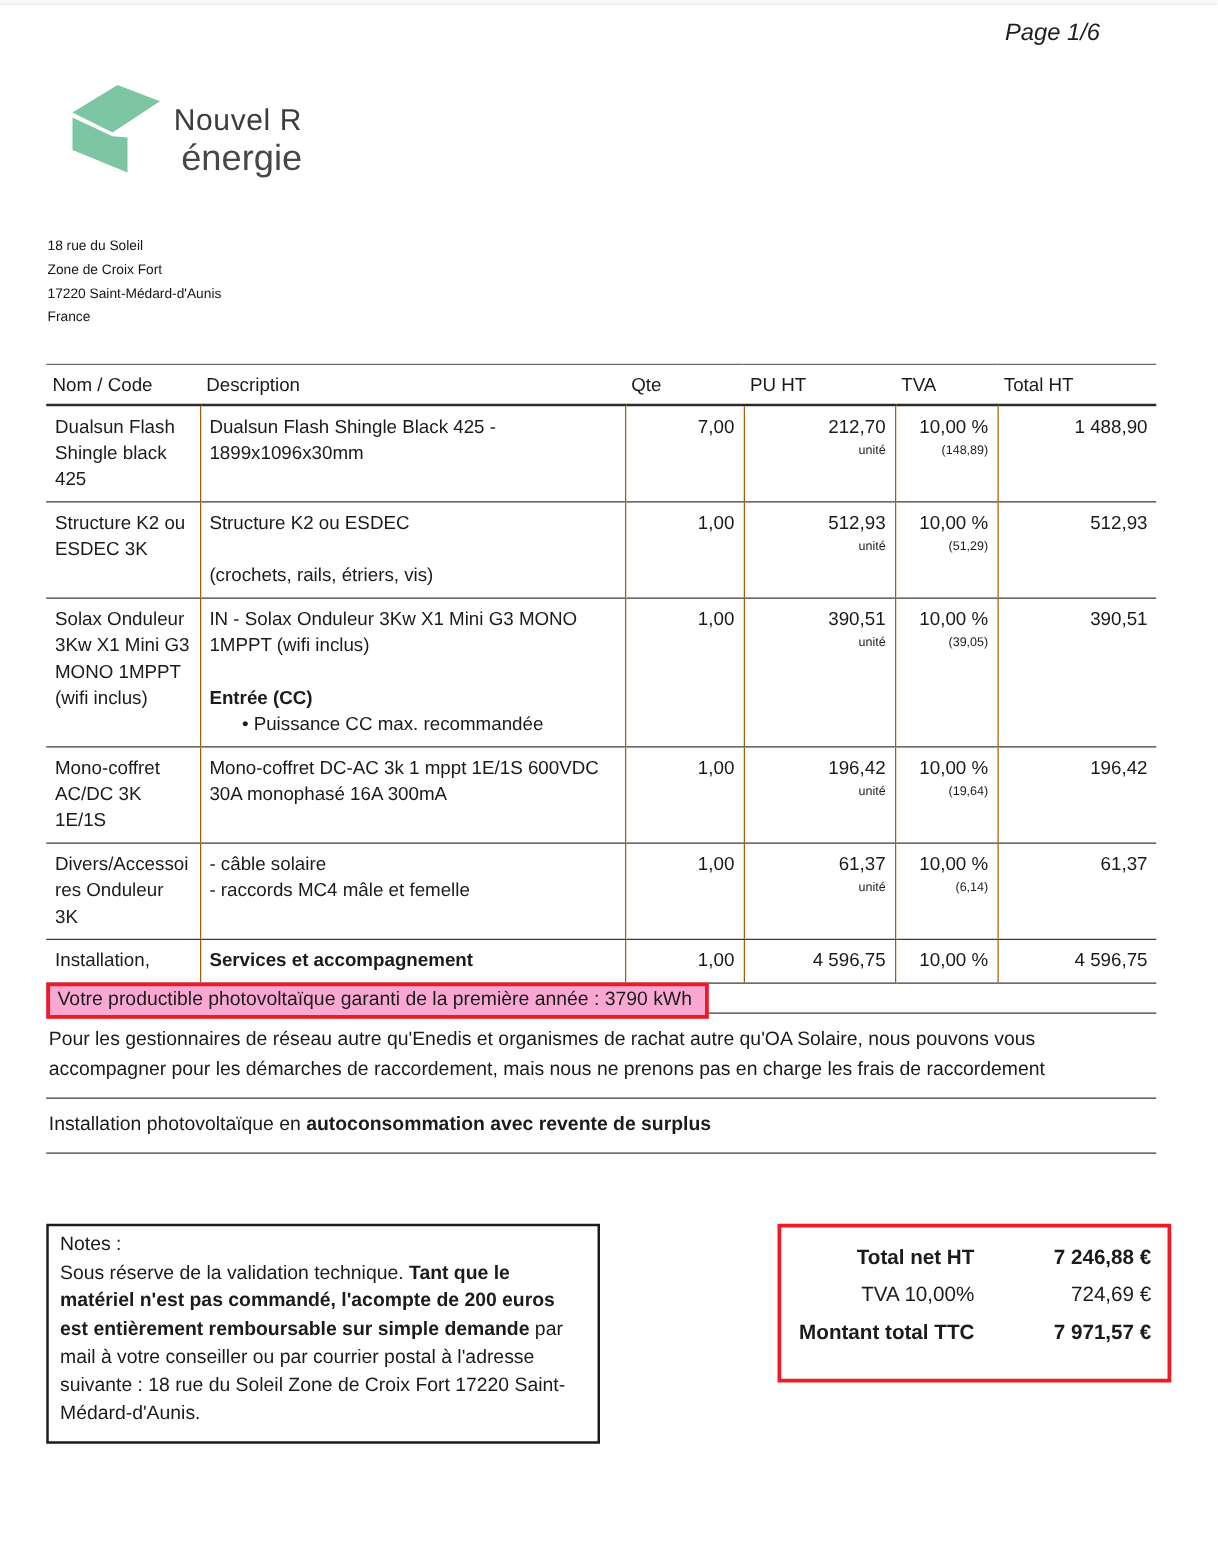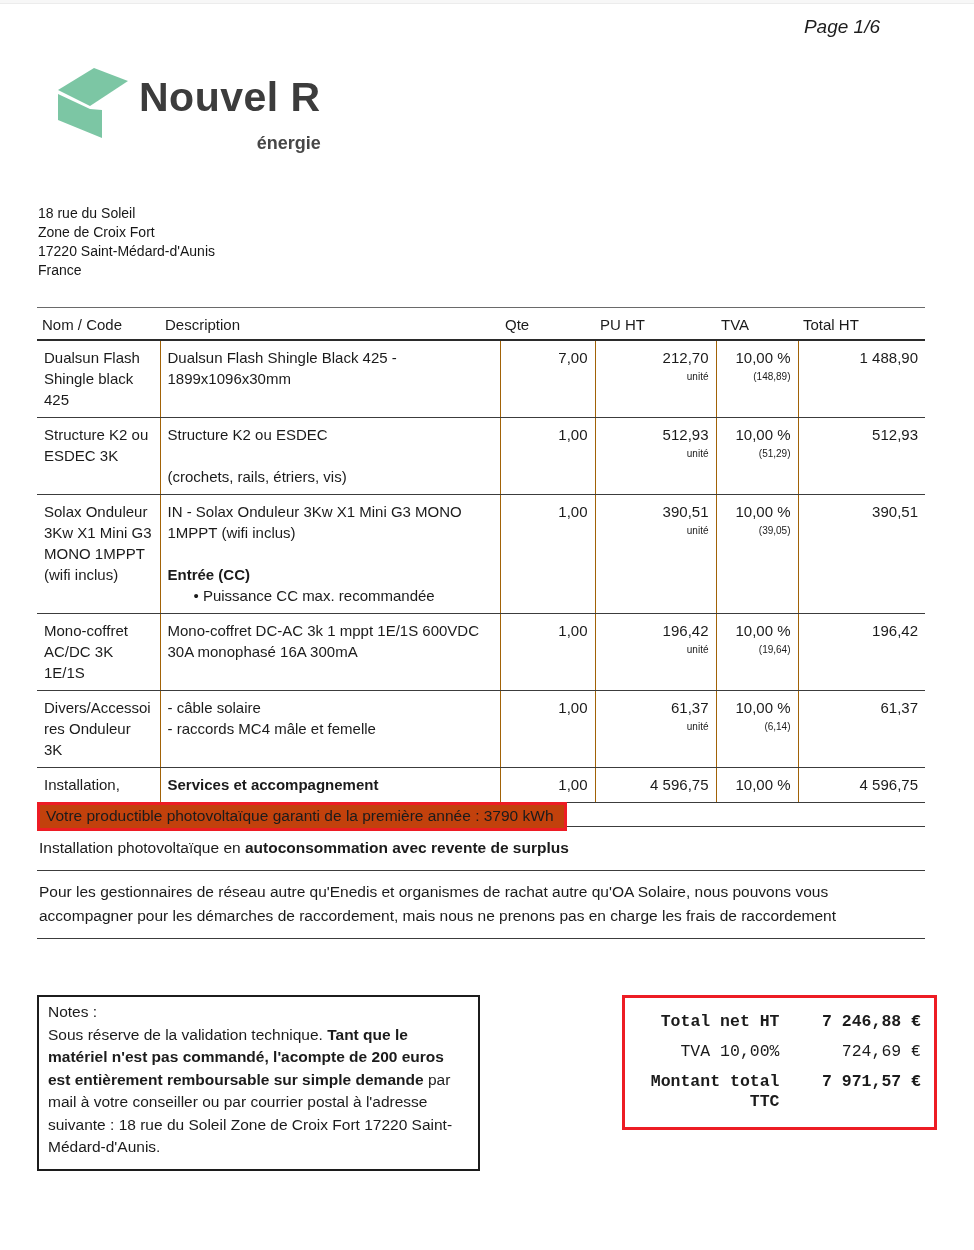--- a/index.html
+++ b/index.html
@@ -9,56 +9,56 @@
   .page { position:relative; width:974px; min-height:1250px; background:#fff; overflow:hidden; }
   .top-strip { height:4px; background:#f7f7f7; border-bottom:1px solid #ececec; }
 
   .page-indicator { position:absolute; top:16px; right:94px;
                     font-style:italic; font-size:19px; color:#1d1d1d; }
 
   
   .logo { display:flex; align-items:flex-start; margin:60px 0 0 57px; height:100px; }
   .logo-mark { width:72px; height:76px; flex:0 0 auto; }
   .logo-text { margin-left:10px; margin-top:16px; text-align:right; }
-  .logo-name { font-size:41px; font-weight:700; color:#3c3c3c; letter-spacing:.5px; line-height:34px; }
-  .logo-sub  { font-size:18px; font-weight:700; color:#474747; line-height:26px; margin-top:16px; }
-
-  .address { margin:40px 0 0 38px; font-size:14px; line-height:19px; color:#161616; }
+  .logo-name { font-size:24px; font-weight:400; color:#3c3c3c; letter-spacing:.5px; line-height:34px; }
+  .logo-sub  { font-size:29px; font-weight:400; color:#474747; line-height:26px; margin-top:0; }
+
+  .address { margin:24px 0 0 38px; font-size:11px; line-height:19px; color:#161616; }
   .subject { margin:76px 0 0 42px; font-size:15px; }
 
   
   table.items { border-collapse:collapse; table-layout:fixed; width:888px;
                 margin:27px 0 0 37px; font-size:15px; border-top:1px solid #6a6a6a; }
   table.items th { text-align:left; font-weight:normal; font-size:15px;
                    padding:8px 5px 6px 5px; border-bottom:2px solid #2b2b2b; }
   table.items td { vertical-align:top; padding:6px 7px 7px 7px;
                    border-bottom:1px solid #3c3c3c; line-height:21px; }
   table.items tbody td + td { border-left:1px solid #a16207; }
   td.num { text-align:right; white-space:nowrap; }
   .sub { font-size:10px; line-height:17px; }
   .cell-desc .b { font-weight:bold; }
   .cell-desc .bullet { padding-left:26px; }
   .cell-desc .bullet::before { content:"•  "; }
   .cell-name { overflow-wrap:break-word; word-break:break-word;margin-top:28px; }
 
   
   .banner { margin:0 0 0 37px; width:888px; border-bottom:1px solid #3c3c3c; }
-  .banner-box { display:inline-block; background:#c2410c; border:3px solid var(--red);
+  .banner-box { display:inline-block; background:#f9a8d4; border:3px solid var(--red);
                 padding:2px 10px 3px 6px; font-size:15.5px; margin-top:-1px; margin-bottom:-5px; }
   .notice { margin:0 0 0 37px; width:888px; border-bottom:1px solid #3c3c3c;
             padding:9px 0 10px 2px; font-size:15.5px; line-height:24px; }
   .notice .b { font-weight:bold; }
 
   
   .bottom { display:flex; align-items:flex-start; margin:56px 37px 0 37px; padding-bottom:12px; }
   .notes-box { width:443px; border:2px solid #1c1c1c; padding:4px 11px 10px 9px;
                font-size:15.5px; line-height:22.5px; }
   .notes-box .b { font-weight:bold; }
   .totals-box { margin-left:auto; width:315px; border:3px solid var(--red);
-                padding:9px 13px 10px 13px; font-size:16.5px;font-family:Liberation Mono, monospace; }
+                padding:9px 13px 22px 13px; font-size:16.5px; }
   .trow { display:flex; padding:5px 0; line-height:20px; }
   .trow.b { font-weight:bold; }
   .tlabel { flex:0 0 50%; text-align:right; }
   .tvalue { flex:1 1 auto; text-align:right; }
 </style>
 </head>
 <body>
 
 <div class="page">
   <div class="top-strip"></div>
@@ -228,23 +228,23 @@
             <div>4 596,75</div>
           </td>
         </tr>
       </tbody>
   </table>
 
   <div class="banner">
     <span class="banner-box">Votre productible photovoltaïque garanti de la première année : 3790 kWh</span>
   </div>
 
+  <div class="notice">Pour les gestionnaires de réseau autre qu'Enedis et organismes de rachat autre qu'OA Solaire, nous pouvons vous accompagner pour les démarches de raccordement, mais nous ne prenons pas en charge les frais de raccordement</div>
+
   <div class="notice"><span>Installation photovoltaïque en </span><span class="b">autoconsommation avec revente de surplus</span></div>
-
-  <div class="notice">Pour les gestionnaires de réseau autre qu'Enedis et organismes de rachat autre qu'OA Solaire, nous pouvons vous accompagner pour les démarches de raccordement, mais nous ne prenons pas en charge les frais de raccordement</div>
 
   <div class="bottom">
     <div class="notes-box">
       <div>Notes :</div>
       <div><span>Sous réserve de la validation technique. </span><span class="b">Tant que le matériel n'est pas commandé, l'acompte de 200 euros est entièrement remboursable sur simple demande</span><span> par mail à votre conseiller ou par courrier postal à l'adresse suivante : 18 rue du Soleil Zone de Croix Fort 17220 Saint-Médard-d'Aunis.</span></div>
     </div>
     <div class="totals-box">
       <div>
           <div class="trow b">
             <div class="tlabel">Total net HT</div>

